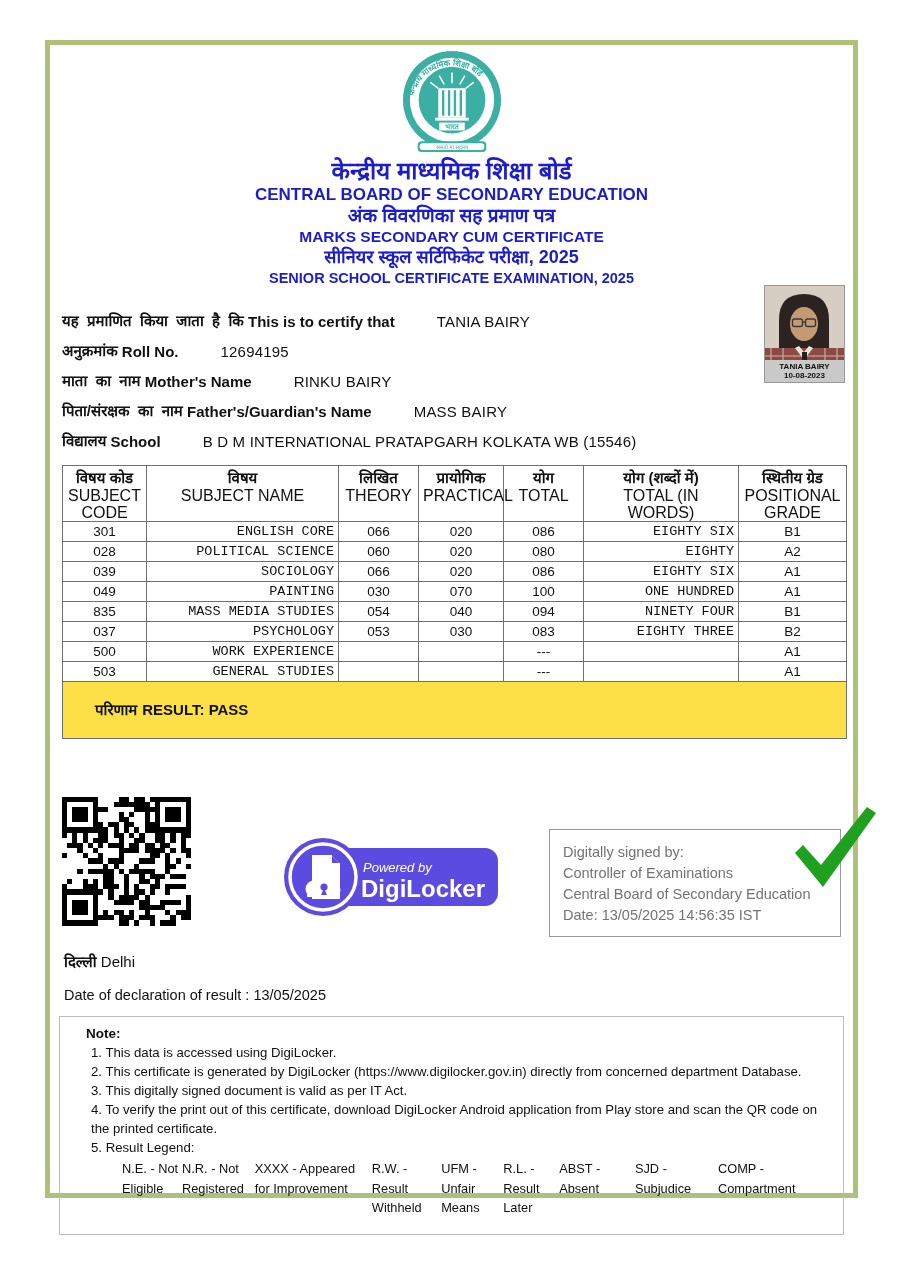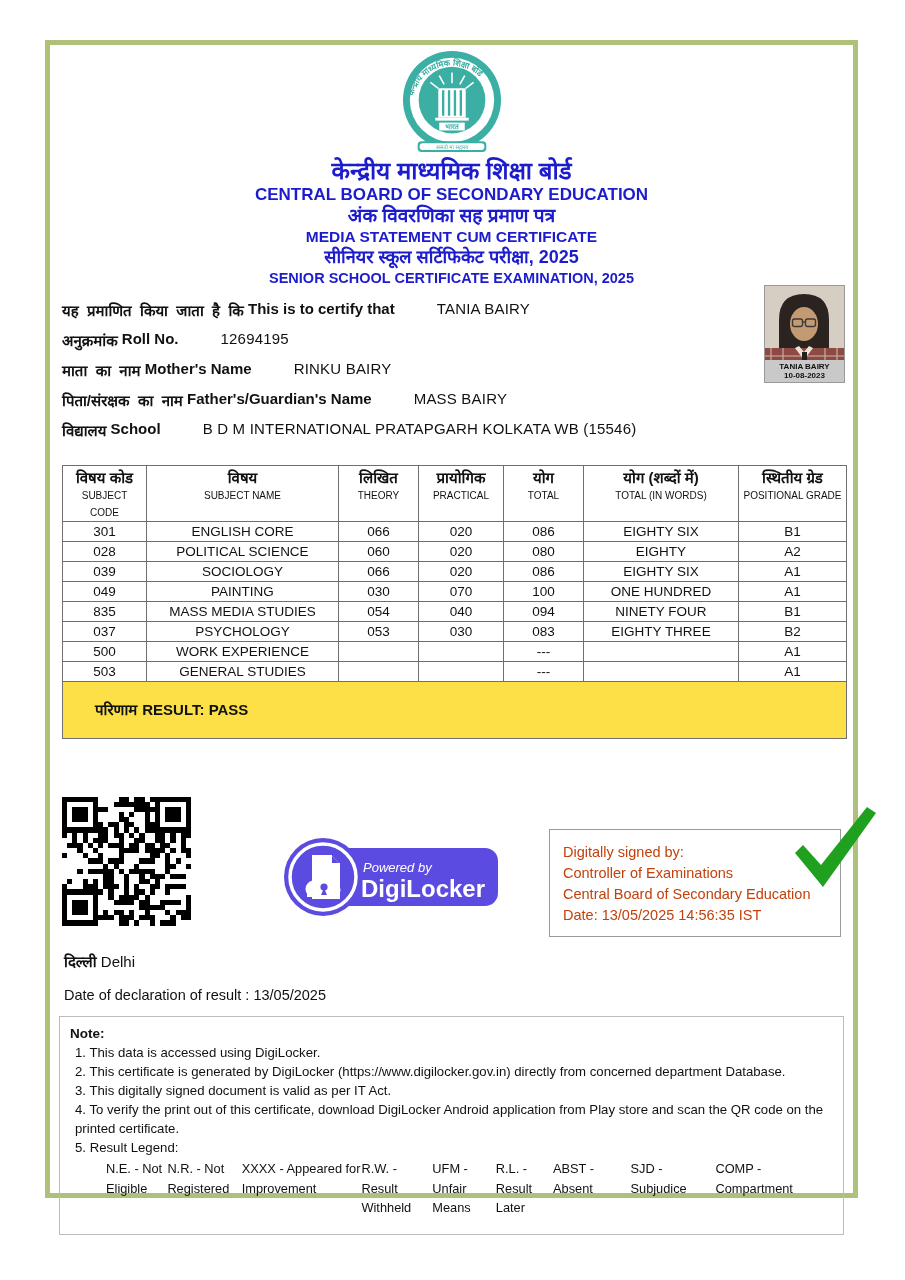--- a/index.html
+++ b/index.html
@@ -14,54 +14,54 @@
   .head { text-align:center; color:var(--accent-blue,#1c1ccd); }
   .h-hi1 { font-size:24px; font-weight:bold; line-height:27px; }
   .h-en1 { font-size:17px; font-weight:bold; line-height:21px; }
   .h-hi2 { font-size:19px; font-weight:bold; line-height:22px; }
   .h-en2 { font-size:15.5px; font-weight:bold; line-height:19px; }
   .h-hi3 { font-size:18px; font-weight:bold; line-height:23px; }
   .h-en3 { font-size:14.5px; font-weight:bold; line-height:19px; }
 
   
   .info { margin:12px 16px 0 12px; }
-  .info-row { display:flex; align-items:flex-start; height:30px; font-size:15px; }
+  .info-row { display:flex; align-items:flex-end; height:30px; font-size:15px; }
   .lbl-hi { font-weight:bold; white-space:pre; }
   .lbl-en { font-weight:bold; white-space:pre; }
   .val { margin-left:42px; letter-spacing:.2px; }
   .photo { position:absolute; right:8px; top:240px; width:81px; height:98px; border:1px solid #999; background:#d6cec2; }
   .photo svg { display:block; }
 
   
   table.marks { border-collapse:collapse; margin:15px 12px 0 12px; width:784px; table-layout:fixed;padding-left:33px; }
   table.marks th, table.marks td { border:1px solid #6f6f6f; font-size:13.5px; padding:0 4px; }
   table.marks th { font-weight:normal; text-align:center; vertical-align:top; padding-top:2px; }
   .th-hi { display:block; font-weight:bold; font-size:15px; line-height:19px; }
-  .th-en { display:block; font-size:10px; line-height:17px; }
+  .th-en { display:block; font-size:16px; line-height:17px; }
   td.c { text-align:center; }
-  td.l { text-align:center; padding-left:6px; }
+  td.l { text-align:right; padding-left:6px;font-family:Liberation Mono, monospace; }
   table.marks td { height:20px; line-height:18px; }
   tr.result-row td { background:#fde047; height:57px; font-weight:bold; font-size:15px; padding-left:32px; }
   .res-hi { font-weight:bold; margin-right:5px; }
 
   
   .verify-band { display:flex; margin:46px 12px 0 12px; align-items:center; }
   .qr { width:136px; height:136px; }
   .badge-wrap { margin:36px 0 0 92px; }
   .sig-wrap { position:relative; margin-left:48px; margin-top:44px; }
   .sig-box { width:292px; min-height:106px; border:1px solid #9a9a9a; padding:12px 12px 10px 13px;
-             font-size:14.5px; line-height:21px; color:#c2410c; }
+             font-size:14.5px; line-height:21px; color:#737373; }
   .sig-check { position:absolute; right:-38px; top:-26px; }
 
   .place-line { margin:14px 0 0 14px; font-size:15px; }
   .place-hi { font-weight:bold; }
   .decl-line { margin:16px 0 0 14px; font-size:14.5px; }
 
   
-  .note-box { margin:13px 9px 0 9px; border:1px solid #bcbcbc; padding:8px 10px 16px 10px; min-height:190px; }
+  .note-box { margin:13px 9px 0 9px; border:1px solid #bcbcbc; padding:8px 10px 16px 26px; min-height:190px; }
   .note-title { font-weight:bold; font-size:13.5px; line-height:18px; }
   .note-item { font-size:13.2px; line-height:19px; padding-left:5px; }
   .legend { display:flex; margin:2px 0 0 36px; }
   .legend-col { display:flex; flex-direction:row; }
   .legend-col div { font-size:12.8px; line-height:19.5px; }
   .legend-col:nth-child(1){ width:276px; }
   .legend-col:nth-child(2){ width:207px; }
 </style>
 </head>
 <body>
@@ -100,21 +100,21 @@
       <rect x="20" y="92" width="70" height="11" rx="4" fill="#3cafa4"></rect>
       <rect x="22" y="94" width="66" height="7" rx="3" fill="#ffffff"></rect>
       <text x="55" y="100" text-anchor="middle" font-size="5.5" fill="#3cafa4">असतो मा सद्गमय</text>
     </svg>
   </div>
 
   <div class="head">
     <div class="h-hi1">केन्द्रीय  माध्यमिक  शिक्षा  बोर्ड</div>
     <div class="h-en1">CENTRAL BOARD OF SECONDARY EDUCATION</div>
     <div class="h-hi2">अंक  विवरणिका  सह  प्रमाण  पत्र</div>
-    <div class="h-en2">MEDIA STATEMENT CUM CERTIFICATE</div>
+    <div class="h-en2">MARKS SECONDARY CUM CERTIFICATE</div>
     <div class="h-hi3">सीनियर  स्कूल  सर्टिफिकेट  परीक्षा, 2025</div>
     <div class="h-en3">SENIOR SCHOOL CERTIFICATE EXAMINATION, 2025</div>
   </div>
 
   <div class="photo">
     <svg width="79" height="96" viewBox="0 0 79 96">
       <rect width="79" height="96" fill="#d6cec2"></rect>
       <path d="M14 78 L14 34 Q14 8 39 8 Q64 8 64 34 L64 78 Z" fill="#2a2320"></path>
       <ellipse cx="39" cy="38" rx="14" ry="17" fill="#c49a72"></ellipse>
       <g fill="none" stroke="#3a3a3a" stroke-width="1.4">

